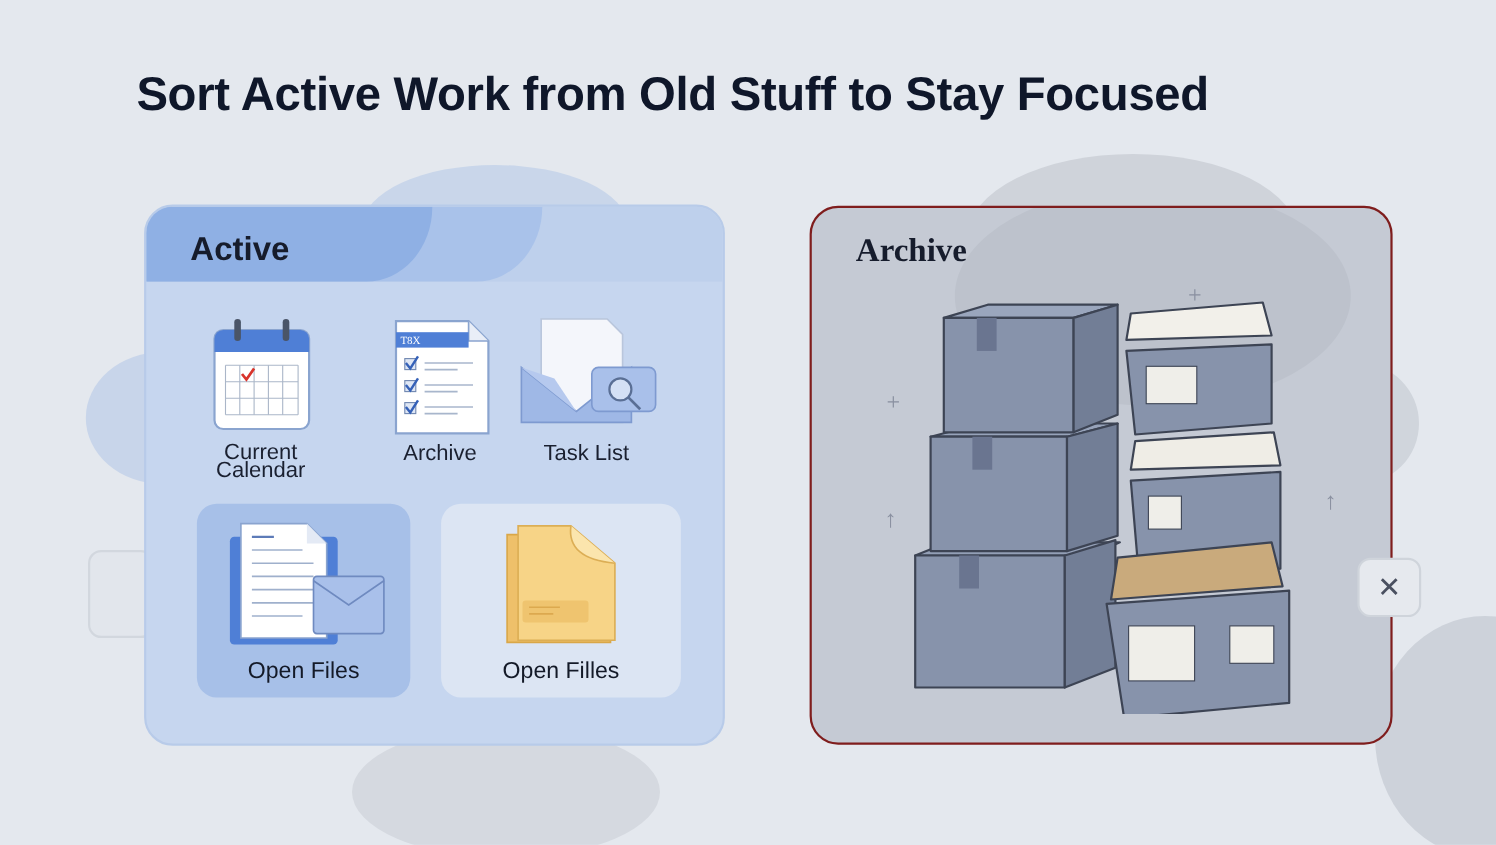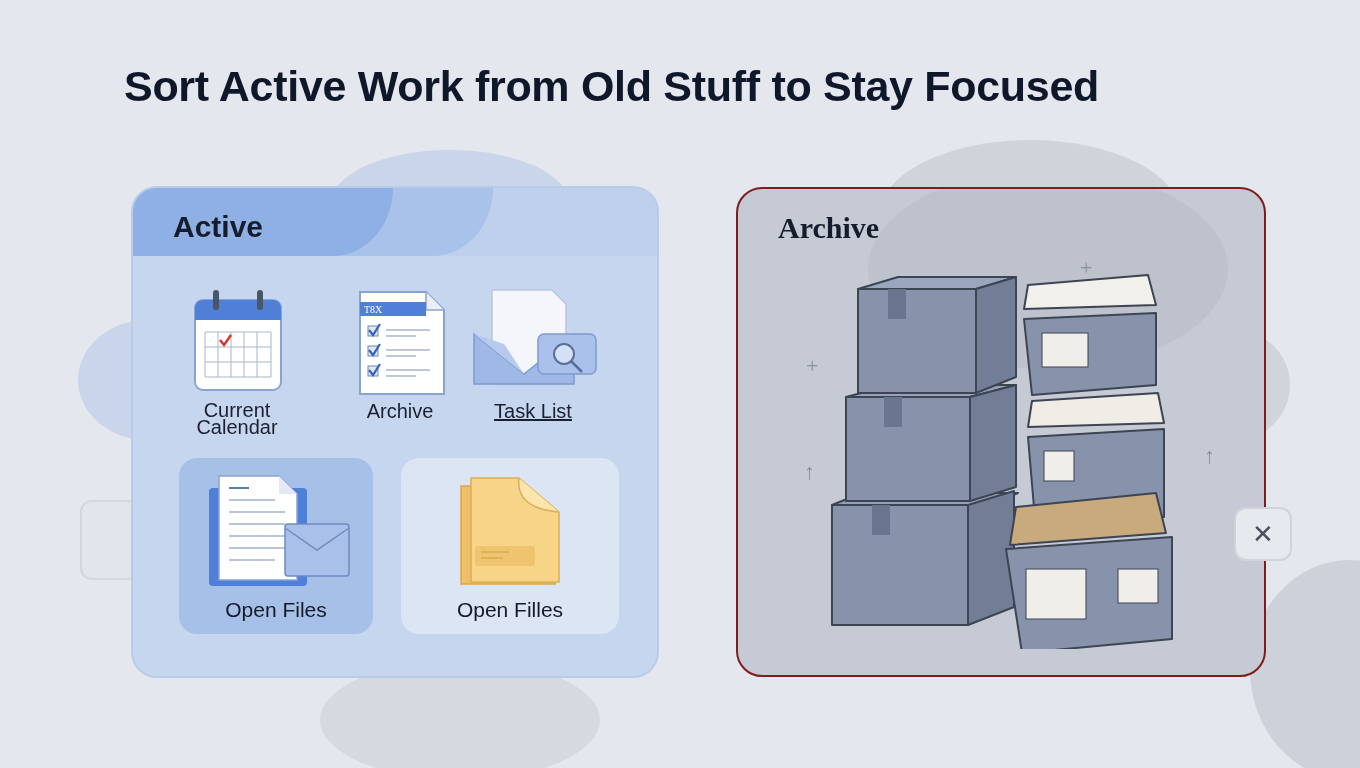--- a/index.html
+++ b/index.html
@@ -144,21 +144,21 @@
 
   <div class="icon-item" style="left:330px;top:100px;width:140px;">
     <svg width="130" height="110" viewBox="0 0 130 110">
       <path d="M24 2 h60 l14 14 v80 h-74z" fill="#f4f6fb" stroke="#b9c6dc" stroke-width="1.5"></path>
       <path d="M6 46 l50 40 l50 -40 v50 h-100z" fill="#9fb8e6" stroke="#7e9ad0" stroke-width="1.5"></path>
       <path d="M6 46 l30 10 l20 30z" fill="#b6c9ee"></path>
       <rect x="70" y="46" width="58" height="40" rx="6" fill="#a9c0ea" stroke="#7e9ad0" stroke-width="1.5"></rect>
       <circle cx="96" cy="66" r="10" fill="#d4e0f5" stroke="#5a6f95" stroke-width="2"></circle>
       <line x1="103" y1="73" x2="114" y2="84" stroke="#5a6f95" stroke-width="2.5"></line>
     </svg>
-    <div class="icon-label" style="line-height:22px;margin-top:-2px;text-decoration:underline;">Task List</div>
+    <div class="icon-label" style="line-height:22px;margin-top:-2px;">Task List</div>
   </div>
 
   <div class="tile" style="left:46px;top:270px;width:194px;height:176px;background:#a7c0e8;">
     <svg style="position:absolute;left:26px;top:14px;" width="150" height="118" viewBox="0 0 150 118">
       <rect x="4" y="16" width="98" height="98" rx="4" fill="#4f7fd6"></rect>
       <path d="M14 4 h60 l18 18 v86 h-78z" fill="#fff" stroke="#8aa4cf" stroke-width="1.5"></path>
       <path d="M74 4 v18 h18" fill="#e4eaf5"></path>
       <g stroke="#9fb0cc" stroke-width="1.5">
         <line x1="24" y1="16" x2="44" y2="16" stroke="#5d7bb8" stroke-width="2"></line>
         <line x1="24" y1="28" x2="70" y2="28"></line>

